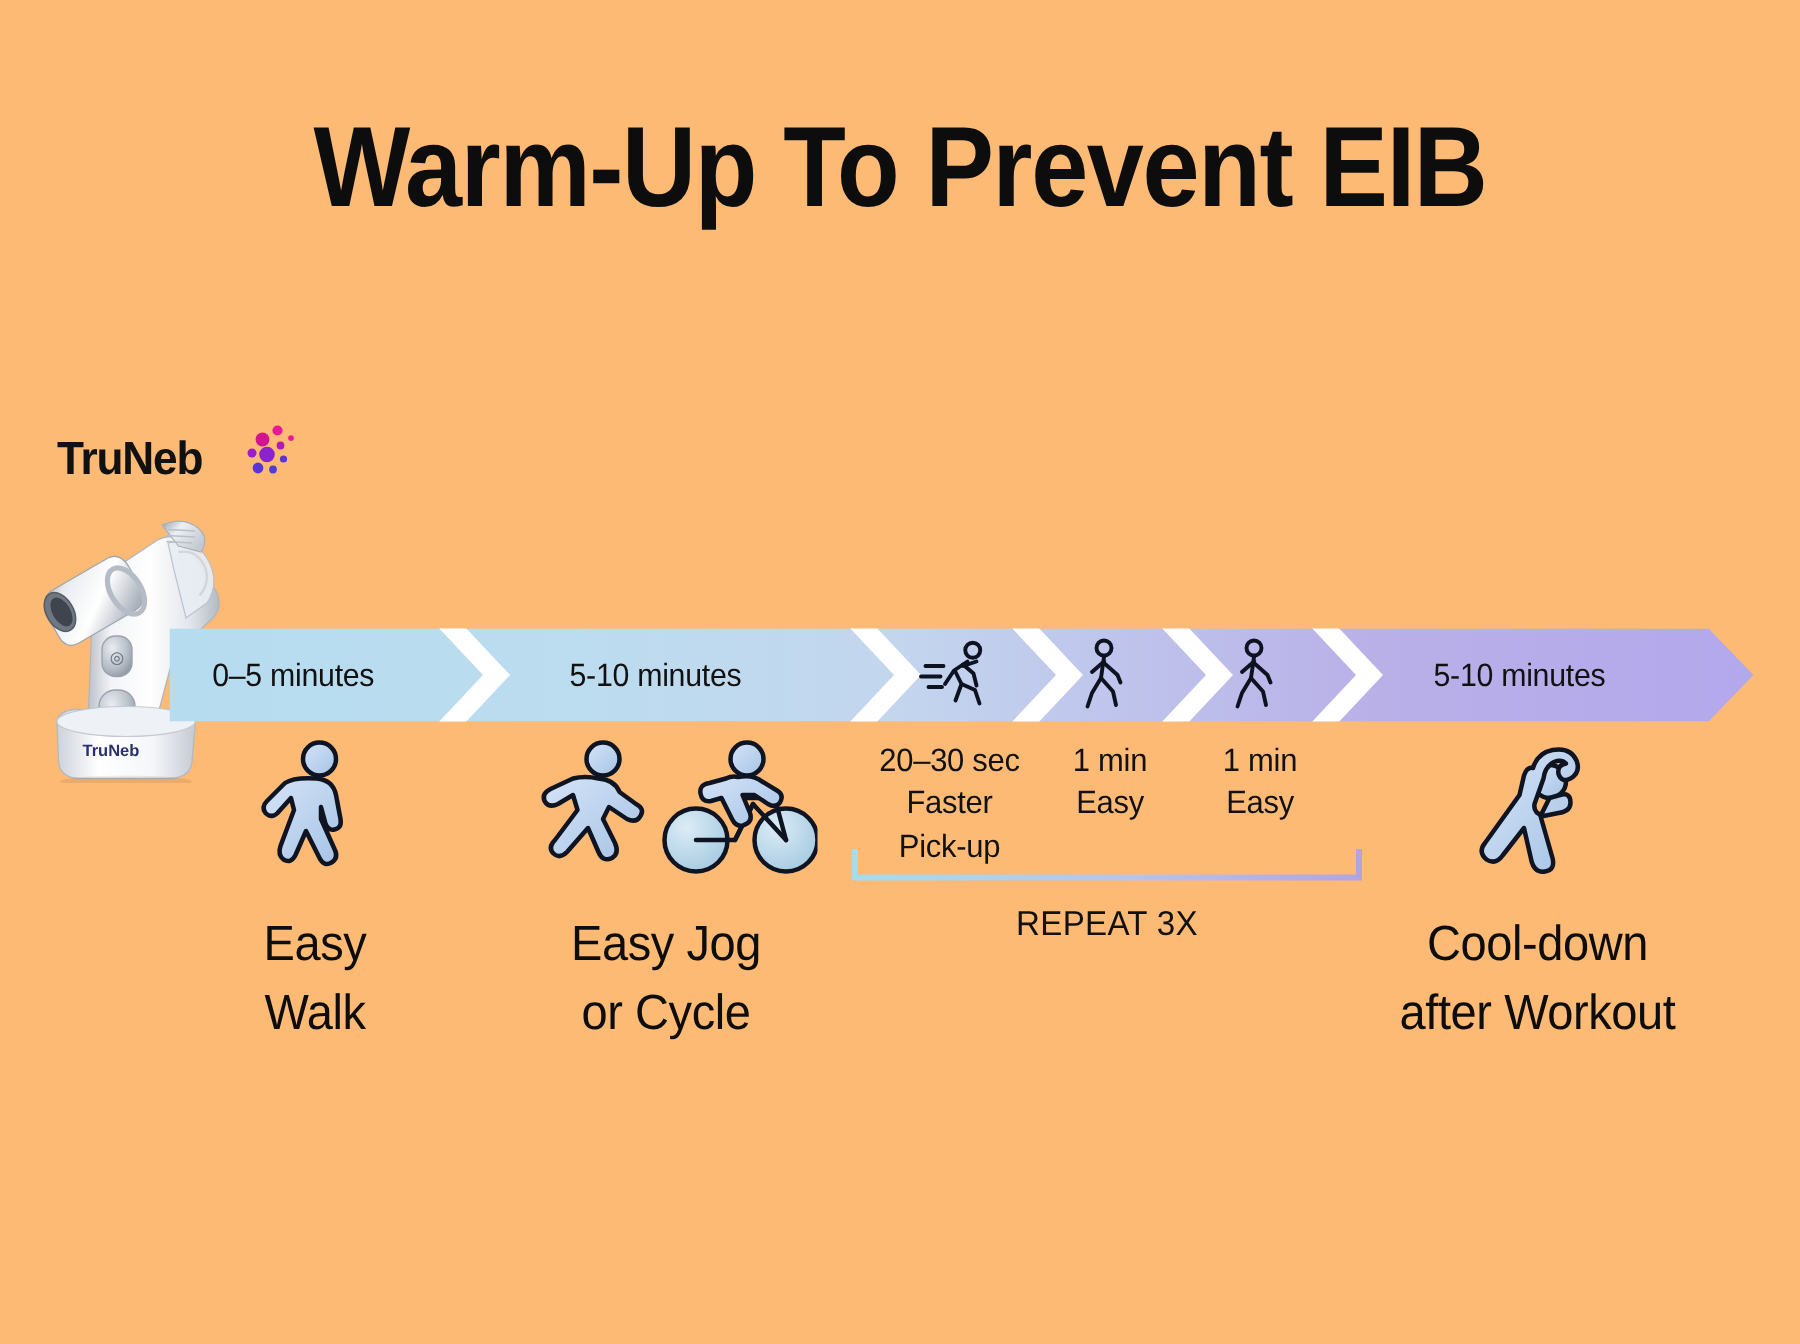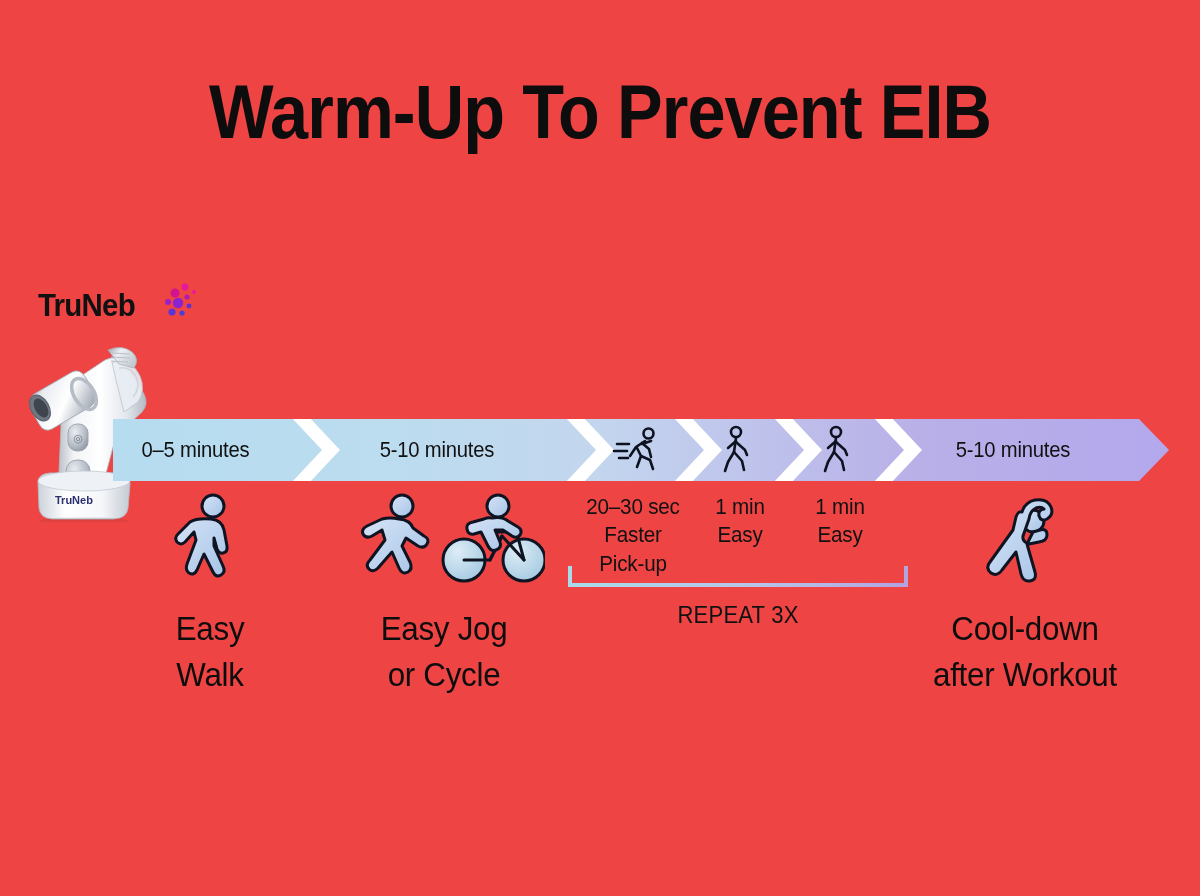--- a/index.html
+++ b/index.html
@@ -9,21 +9,21 @@
     background: #ffffff;
   }
   body {
     font-family: "Liberation Sans", sans-serif;
     -webkit-font-smoothing: antialiased;
   }
   #page {
     position: relative;
     width: 1200px;
     height: 896px;
-    background: #ef4444;
+    background: #fdba74;
     overflow: hidden;
   }
 
   
   .title {
     position: absolute;
     left: 0;
     top: 68px;
     width: 1200px;
     text-align: center;

